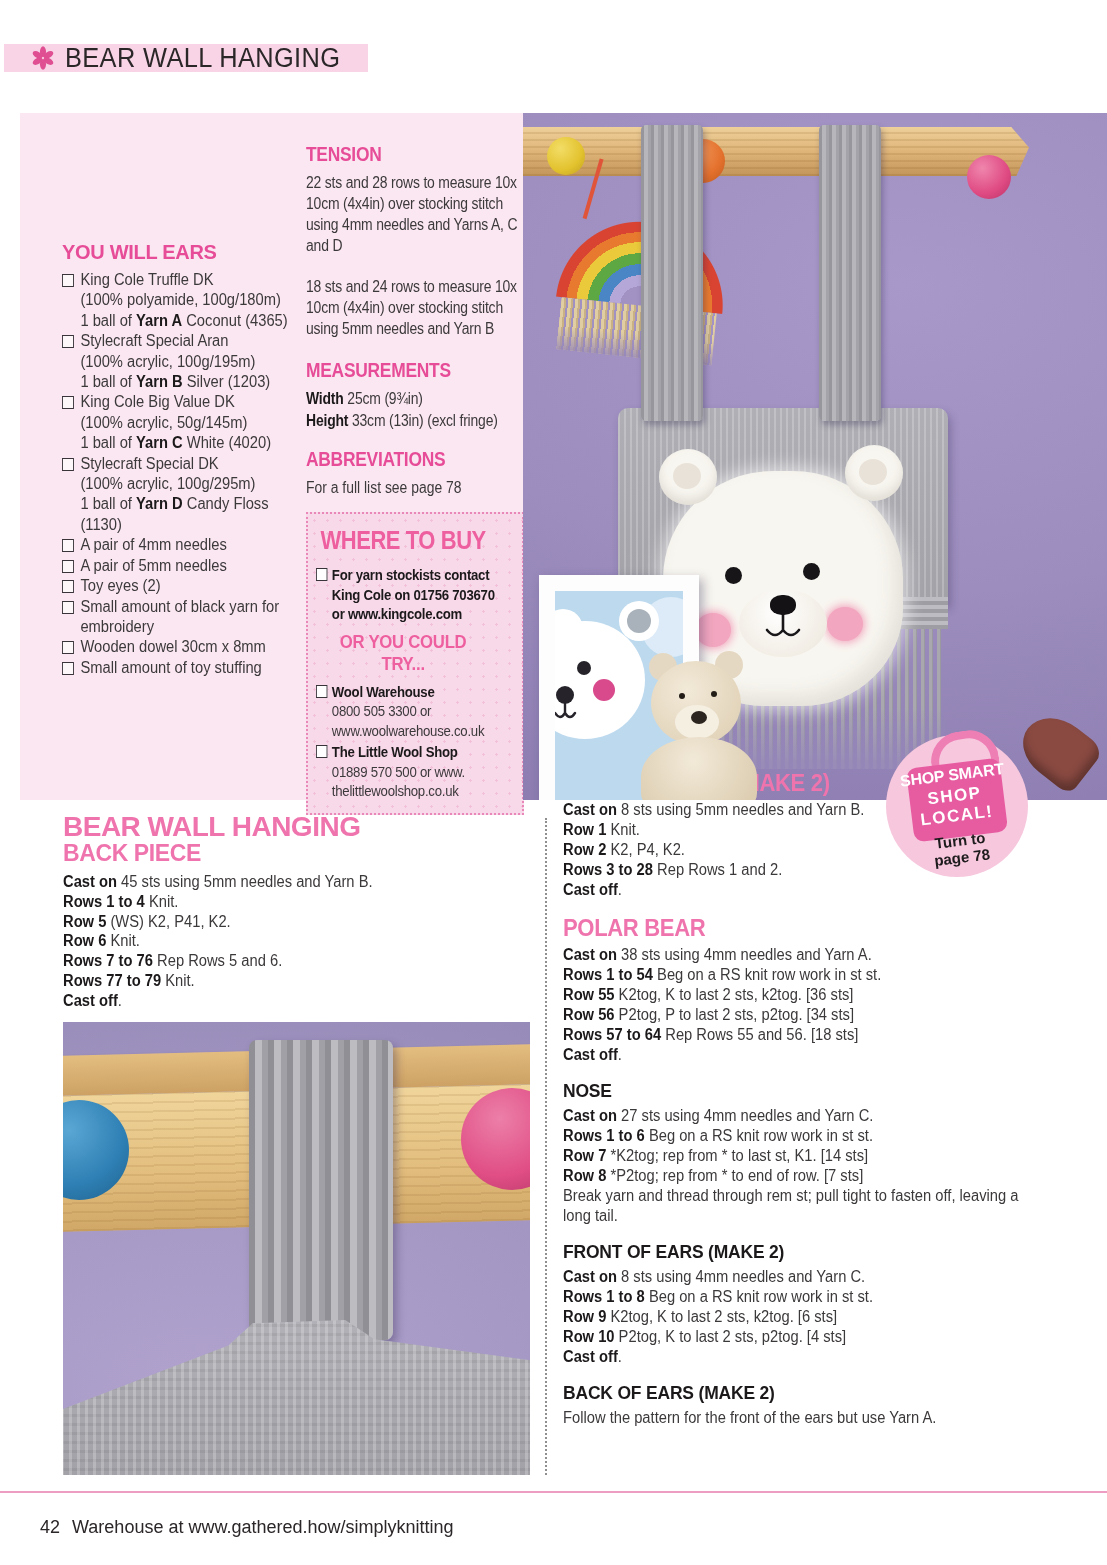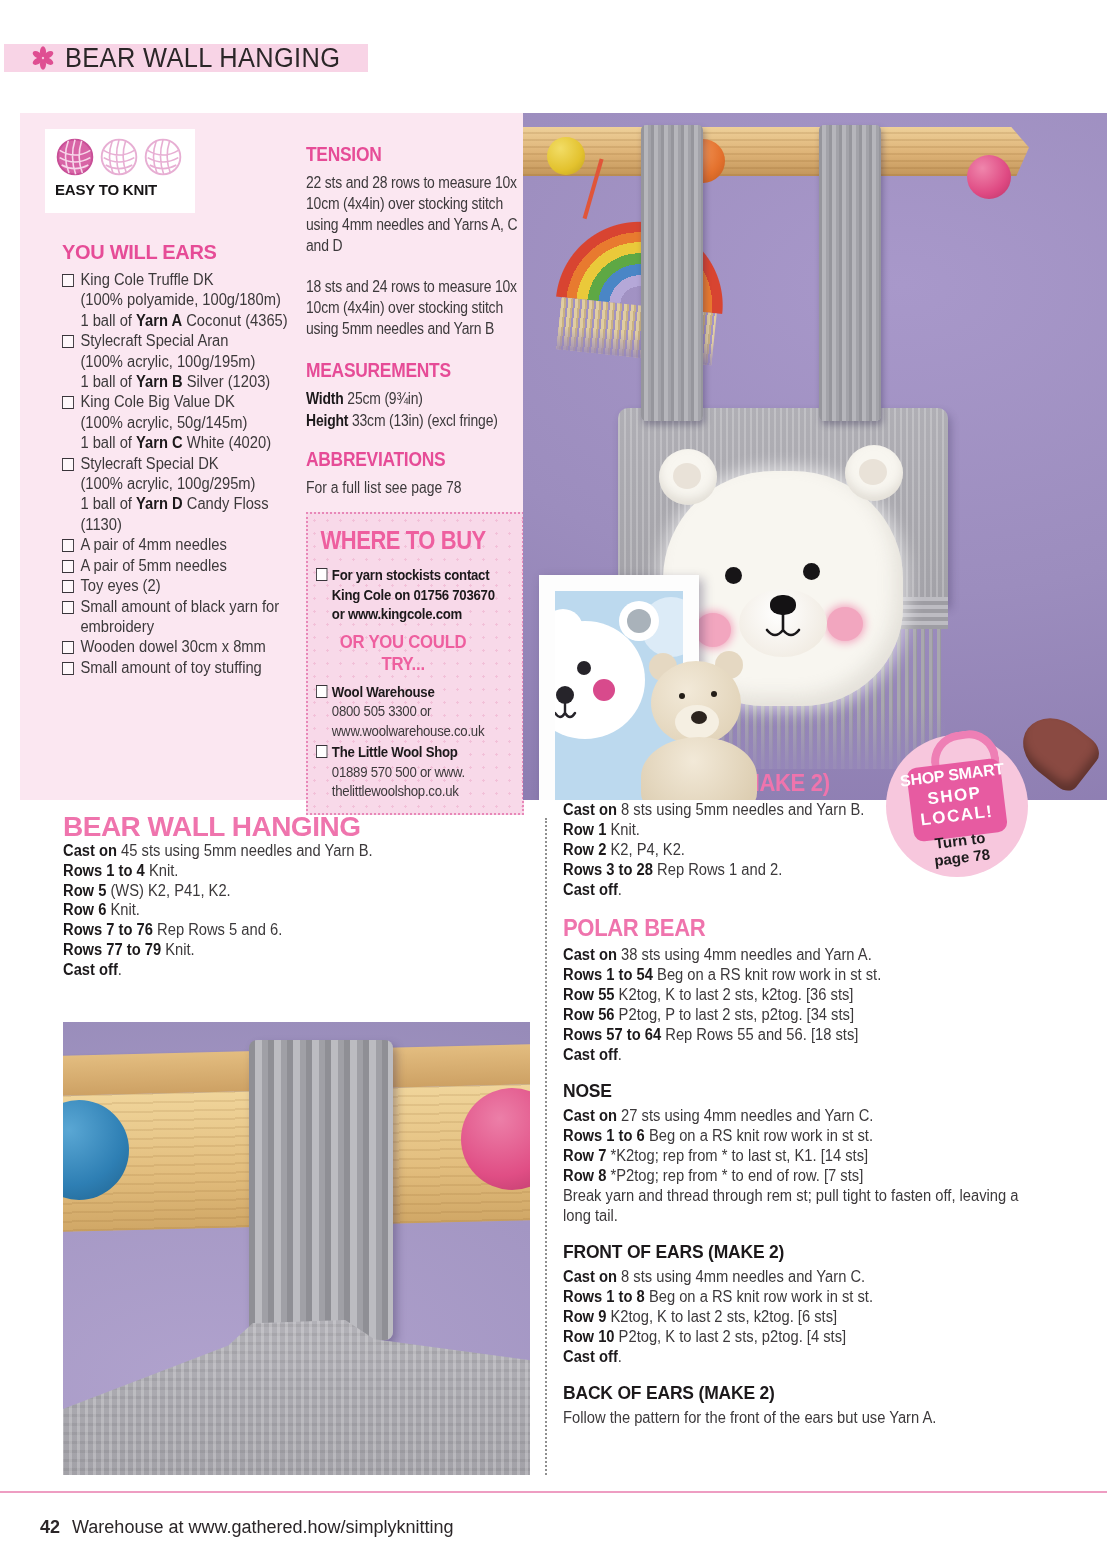--- a/index.html
+++ b/index.html
@@ -194,21 +194,21 @@
   .psec{margin-bottom:15px}
   .sec-title{margin:0 0 4px;line-height:26px}
   .sec-title.pink{font-size:24px;font-weight:bold;color:var(--title-pink,#ef74ad);letter-spacing:-.4px}
   .sec-title.black{font-size:19px;font-weight:bold;color:#1c191b;letter-spacing:-.2px;line-height:22px;
     margin-top:6px}
   .li.rline{font-size:16px;line-height:20px}
 
   
   .bottom-rule{position:absolute;left:0;top:1491px;width:1107px;height:2px;background:#ee9dc2}
   .footer{position:absolute;left:40px;top:1517px;font-size:18px;color:#2b2628;display:flex;gap:12px}
-  .footer .pageno{font-weight:bold}
+  .footer .pageno{font-weight:normal}
 </style>
 </head>
 <body>
 
 <div class="masthead">
   <span class="flower">
     <svg width="24" height="24" viewBox="0 0 26 26">
       <g fill="#df4f92">
         <ellipse cx="13" cy="6.2" rx="3.3" ry="5.8"></ellipse>
         <ellipse cx="13" cy="6.2" rx="3.3" ry="5.8" transform="rotate(60 13 13)"></ellipse>
@@ -217,37 +217,20 @@
         <ellipse cx="13" cy="6.2" rx="3.3" ry="5.8" transform="rotate(240 13 13)"></ellipse>
         <ellipse cx="13" cy="6.2" rx="3.3" ry="5.8" transform="rotate(300 13 13)"></ellipse>
       </g>
     </svg>
   </span>
   <span class="title">BEAR WALL HANGING</span>
 </div>
 
 <div class="info-panel">
 
-  <div class="easy-box">
-    <div class="easy-balls">
-        <svg width="40" height="40" viewBox="0 0 30 30">
-          <circle cx="15" cy="15" r="13" fill="#d864a6" stroke="#c84f97" stroke-width="1.4"></circle>
-          <path d="M3.5 10 Q15 17 26.5 10 M3.5 15.5 Q15 22 26.5 15.5 M5 21 Q15 26.5 25 21 M10 2.8 Q5.5 15 10.5 27 M15 2 Q11 15 15.5 28 M20 2.8 Q16 15 20.5 27" fill="none" stroke="#f7d7ea" stroke-width="1.2"></path>
-        </svg>
-        <svg width="40" height="40" viewBox="0 0 30 30">
-          <circle cx="15" cy="15" r="13" fill="#ffffff" stroke="#e7aed3" stroke-width="1.4"></circle>
-          <path d="M3.5 10 Q15 17 26.5 10 M3.5 15.5 Q15 22 26.5 15.5 M5 21 Q15 26.5 25 21 M10 2.8 Q5.5 15 10.5 27 M15 2 Q11 15 15.5 28 M20 2.8 Q16 15 20.5 27" fill="none" stroke="#e7aed3" stroke-width="1.2"></path>
-        </svg>
-        <svg width="40" height="40" viewBox="0 0 30 30">
-          <circle cx="15" cy="15" r="13" fill="#ffffff" stroke="#e7aed3" stroke-width="1.4"></circle>
-          <path d="M3.5 10 Q15 17 26.5 10 M3.5 15.5 Q15 22 26.5 15.5 M5 21 Q15 26.5 25 21 M10 2.8 Q5.5 15 10.5 27 M15 2 Q11 15 15.5 28 M20 2.8 Q16 15 20.5 27" fill="none" stroke="#e7aed3" stroke-width="1.2"></path>
-        </svg>
-      </div>
-    <div class="easy-label">EASY TO KNIT</div>
-  </div>
 
   <div class="ywn">
     <h3 class="panel-h">YOU WILL EARS</h3>
     <div class="ywn-list squeeze">
         <div class="li supply">
           <span class="cb"></span>
           <span class="litx">King Cole Truffle DK
 (100% polyamide, 100g/180m)
 1 ball of <b>Yarn A</b> Coconut (4365)</span>
         </div>
@@ -424,20 +407,21 @@
     <span class="sb1">SHOP SMART</span>
     <span class="sb2">SHOP</span>
     <span class="sb3">LOCAL!</span>
     <span class="sb4">Turn to</span>
     <span class="sb5">page 78</span>
   </div>
 </div>
 
 <div class="pattern-left">
   <h1 class="pl-title">BEAR WALL HANGING</h1>
+  <h2 class="pl-sub">BACK PIECE</h2>
   <div class="pl-lines squeeze">
       <div class="li pline litx"><b>Cast on</b> 45 sts using 5mm needles and Yarn B.</div>
       <div class="li pline litx"><b>Rows 1 to 4</b> Knit.</div>
       <div class="li pline litx"><b>Row 5</b> (WS) K2, P41, K2.</div>
       <div class="li pline litx"><b>Row 6</b> Knit.</div>
       <div class="li pline litx"><b>Rows 7 to 76</b> Rep Rows 5 and 6.</div>
       <div class="li pline litx"><b>Rows 77 to 79</b> Knit.</div>
       <div class="li pline litx"><b>Cast off</b>.</div>
     </div>
 </div>

